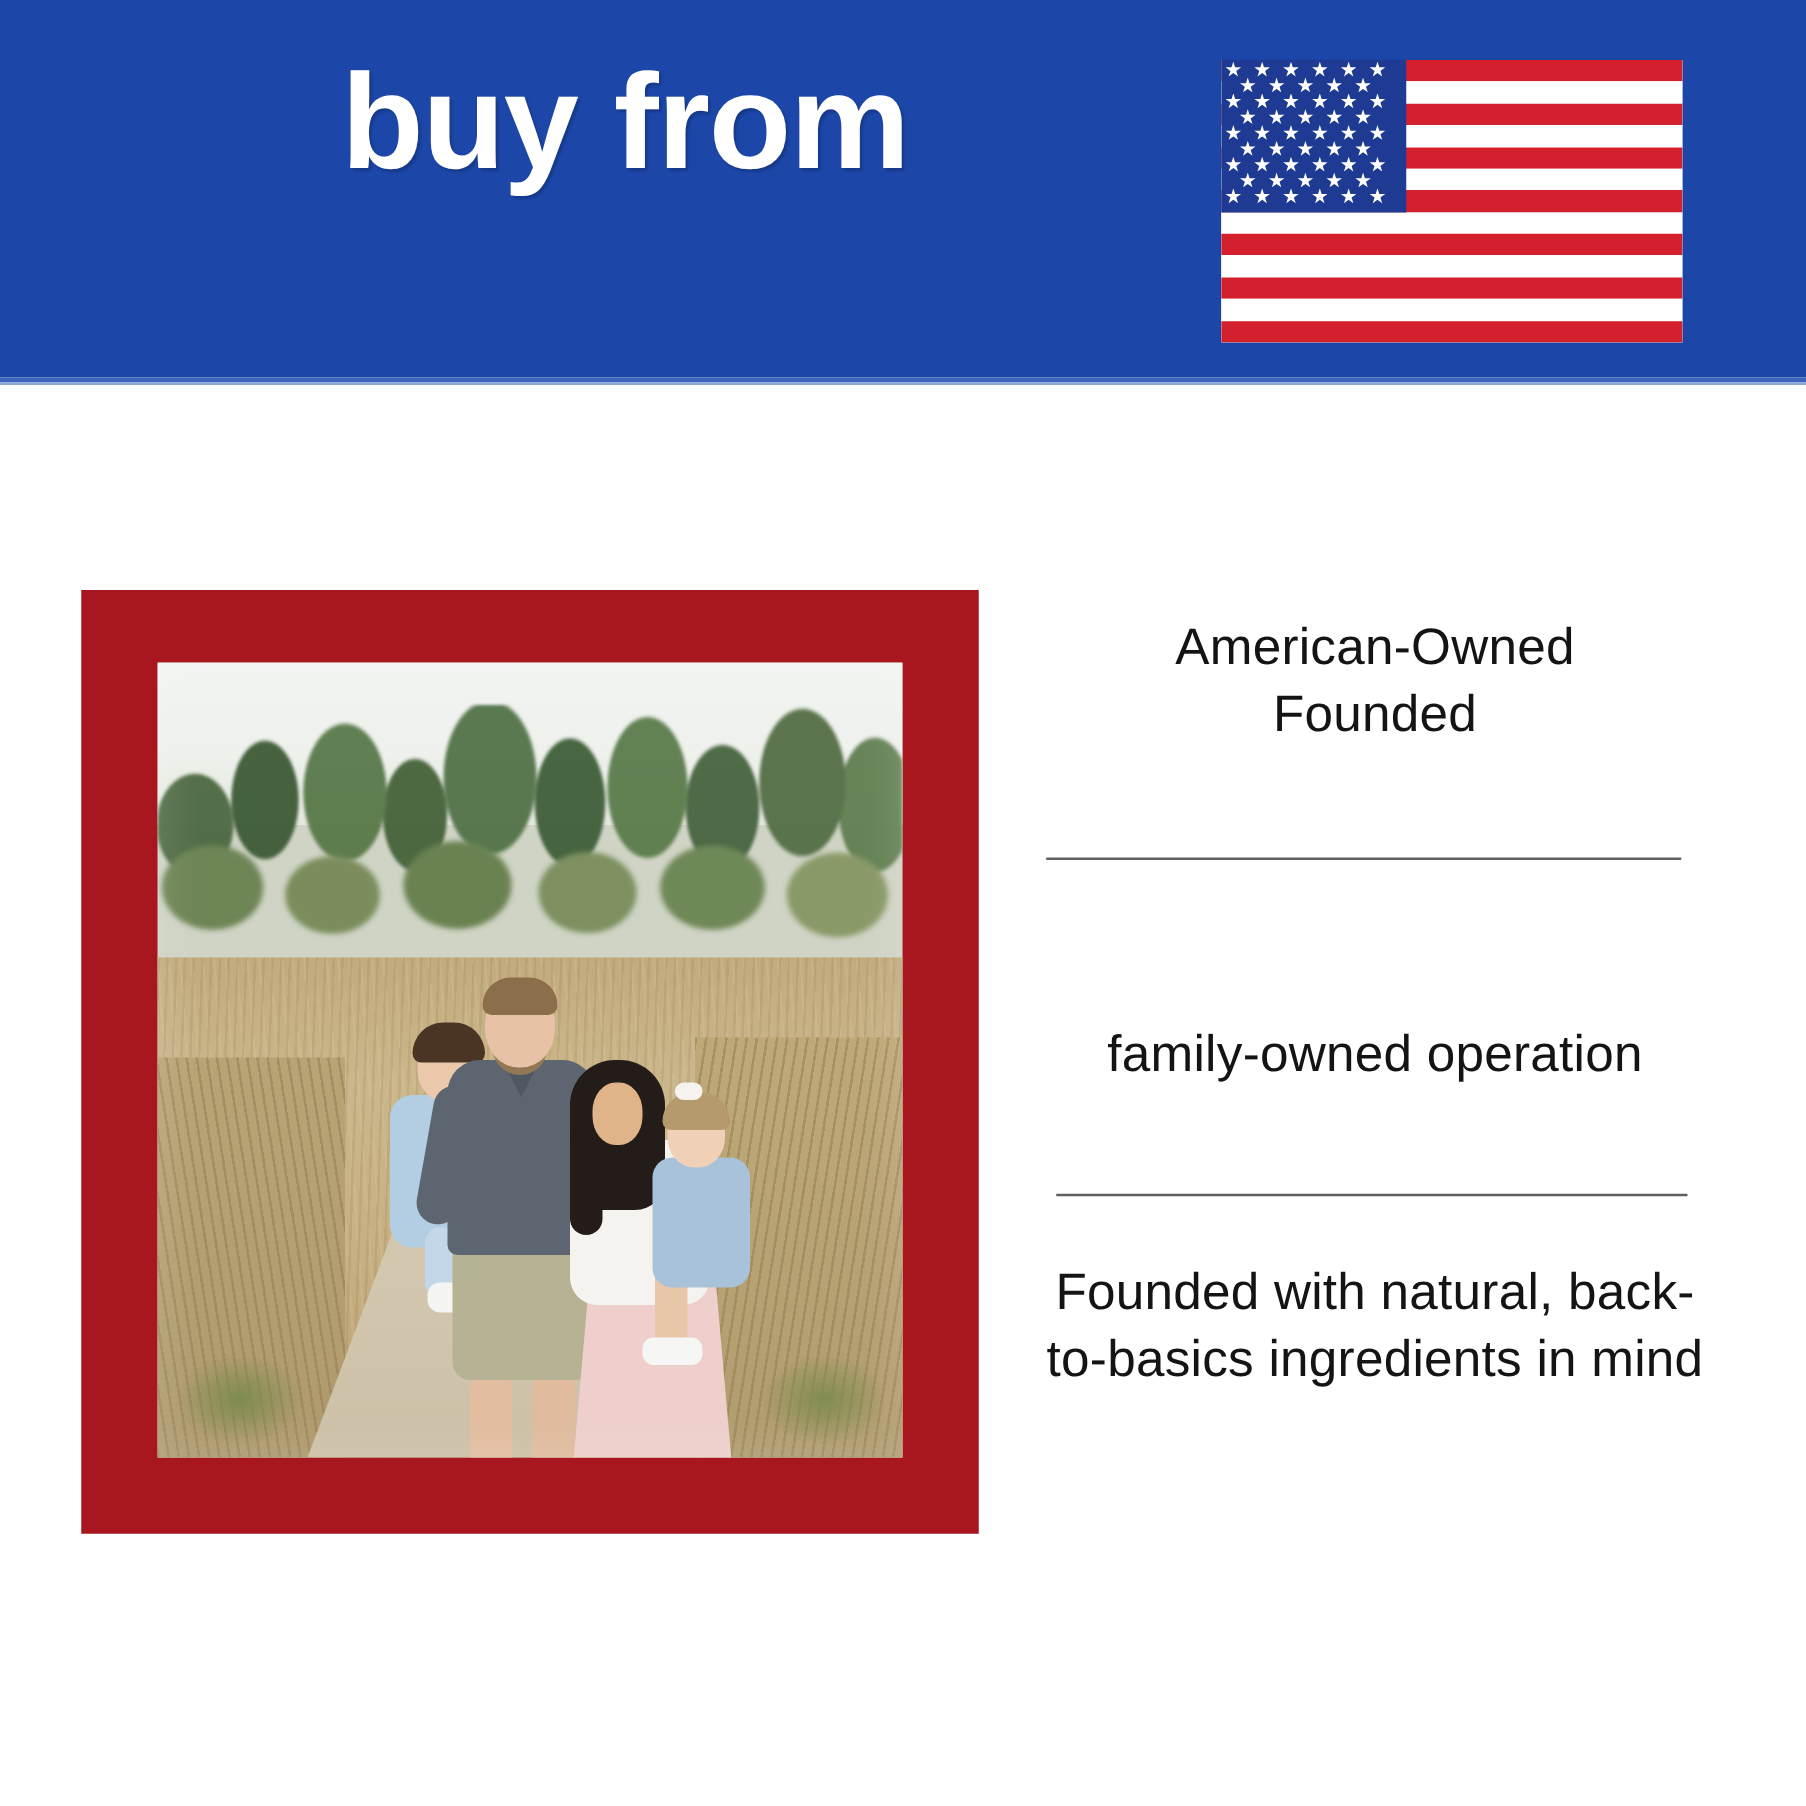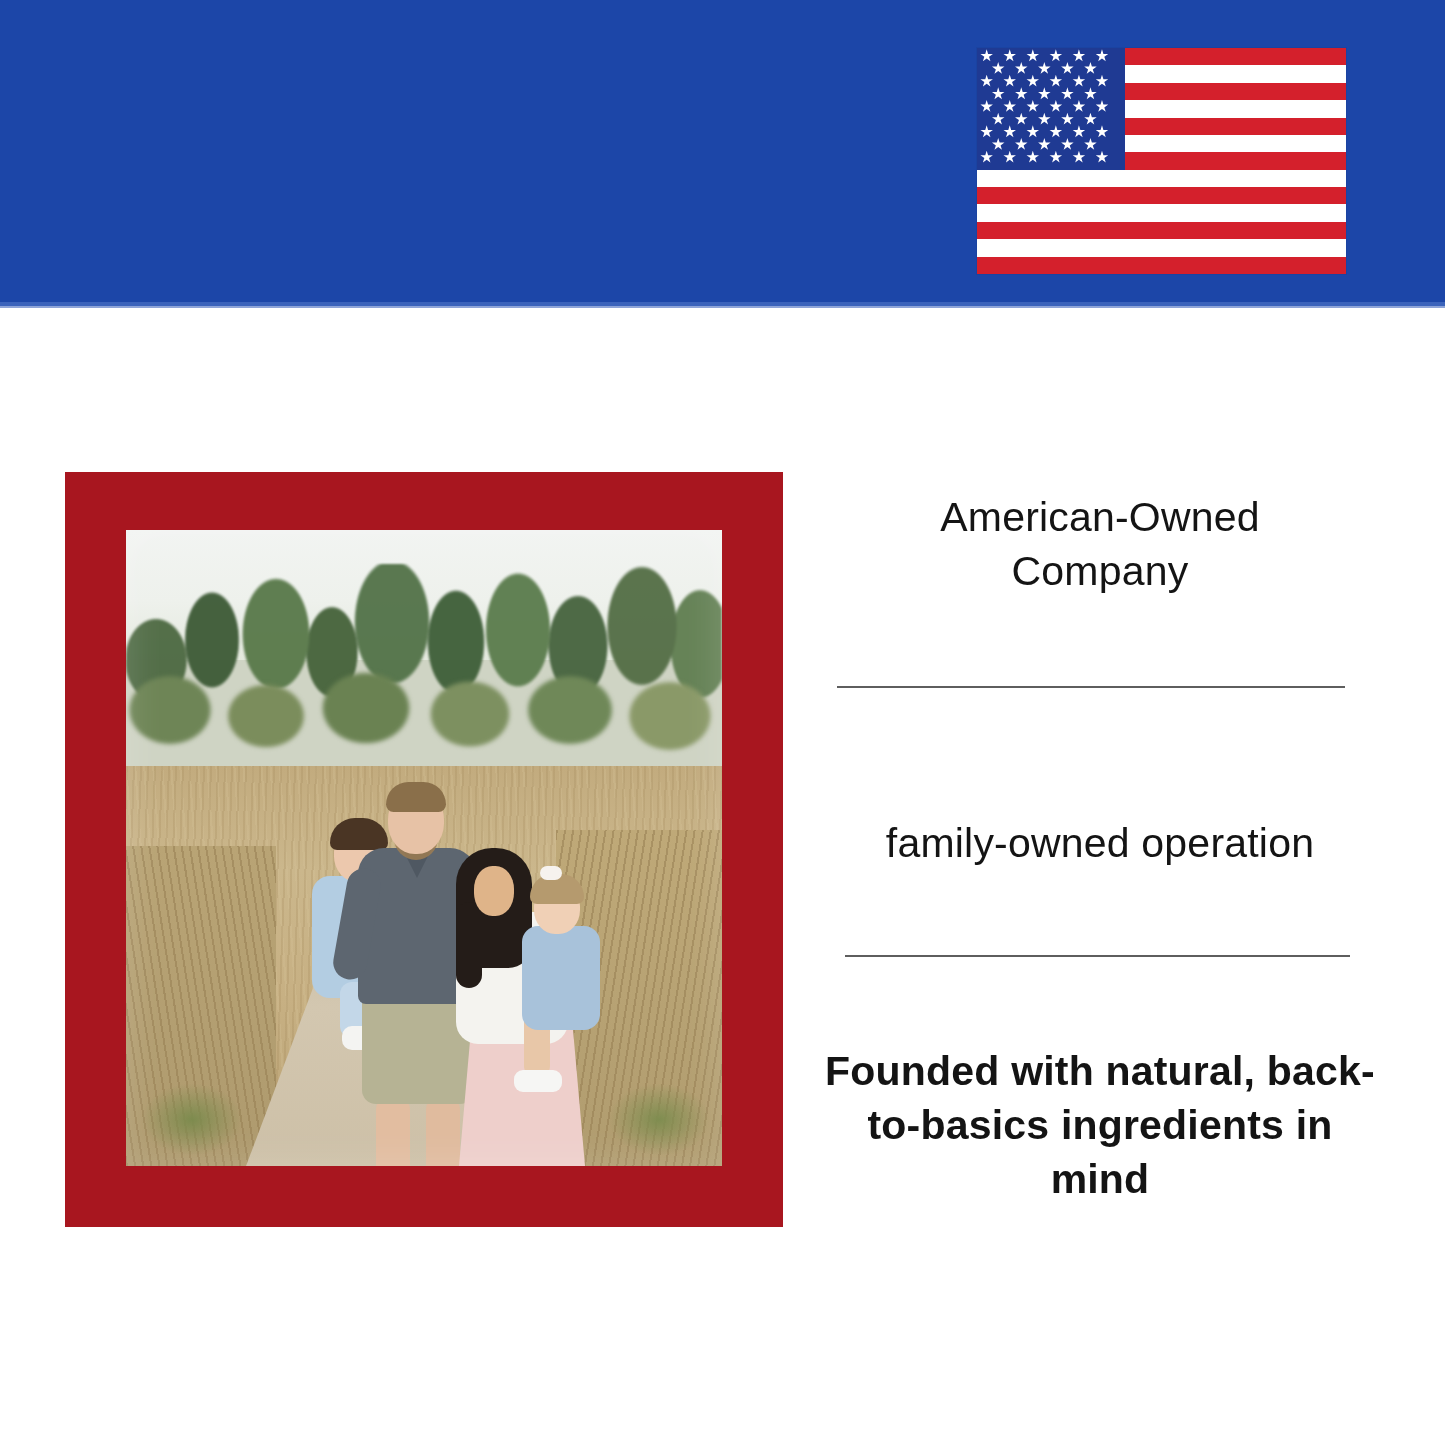--- a/index.html
+++ b/index.html
@@ -242,40 +242,41 @@
     text-align: center;
     color: #141414;
     font-family: "Liberation Sans", sans-serif;
     font-weight: 300;
     font-size: 41px;
     line-height: 1.32;
     letter-spacing: 0.2px;
   }
   .fact-1 { top: 18px; }
   .fact-2 { top: 290px; }
-  .fact-3 { top: 572px; font-weight: bold; }
+  .fact-3 { top: 534px; }
 
   .divider {
     position: absolute;
     height: 2px;
     background: #5e5e5e;
   }
   .divider-1 { left: 17px;  top: 214px; width: 508px; }
   .divider-2 { left: 25px;  top: 483px; width: 505px; }
 </style>
 </head>
 <body>
 
 <div id="page">
 
   <div class="header-band"></div>
   <div class="header-underline"></div>
   <div class="header-underline2"></div>
 
   <div class="headline">
+    <span class="l2">buy from</span>
   </div>
 
   <div class="flag">
     <div class="stripe red" style="top:0px"></div>
     <div class="stripe white" style="top:17.38px"></div>
     <div class="stripe red" style="top:34.77px"></div>
     <div class="stripe white" style="top:52.15px"></div>
     <div class="stripe red" style="top:69.54px"></div>
     <div class="stripe white" style="top:86.92px"></div>
     <div class="stripe red" style="top:104.31px"></div>
@@ -386,21 +387,21 @@
       <div class="fig tod-bow"></div>
 
       <div class="ph-soft"></div>
     </div>
   </div>
 
   <div class="facts">
 
     <div class="fact fact-1">
       <span>American-Owned</span><br>
-      <span>Company</span>
+      <span>Founded</span>
     </div>
 
     <div class="divider divider-1"></div>
 
     <div class="fact fact-2">
       <br>
       <span>family-owned operation</span>
     </div>
 
     <div class="divider divider-2"></div>

